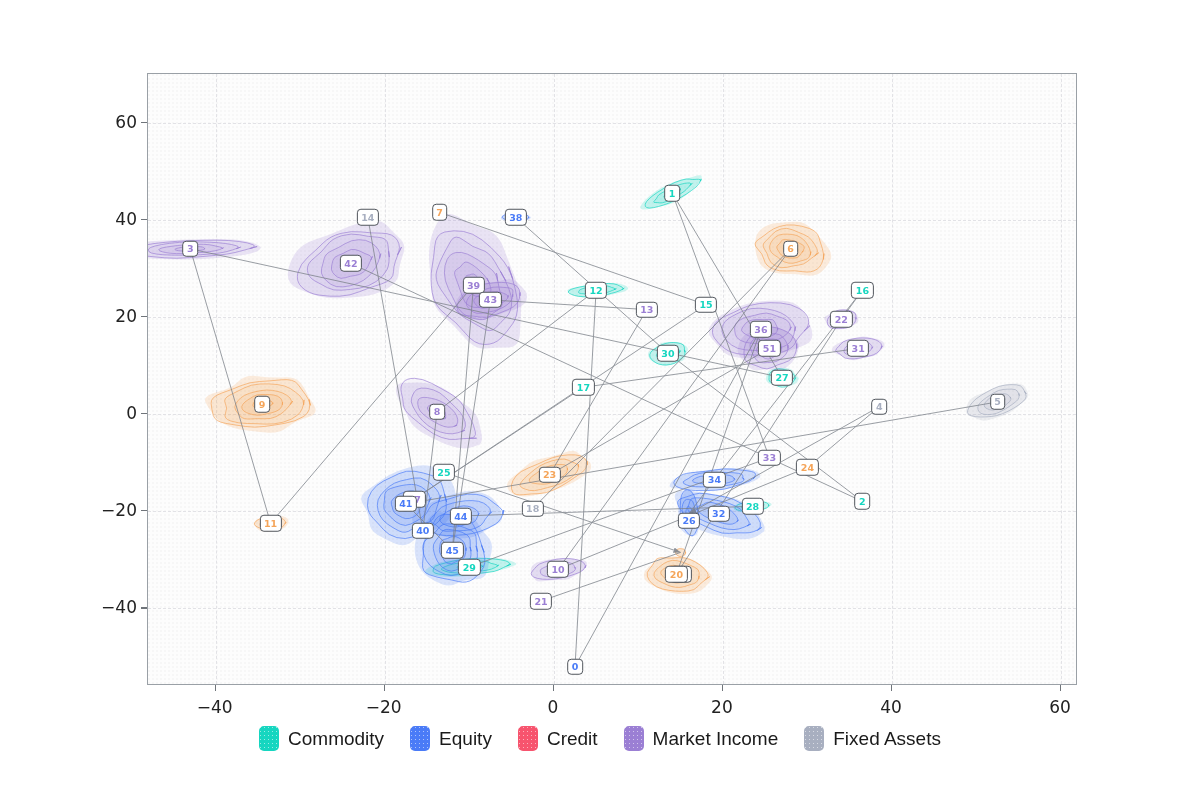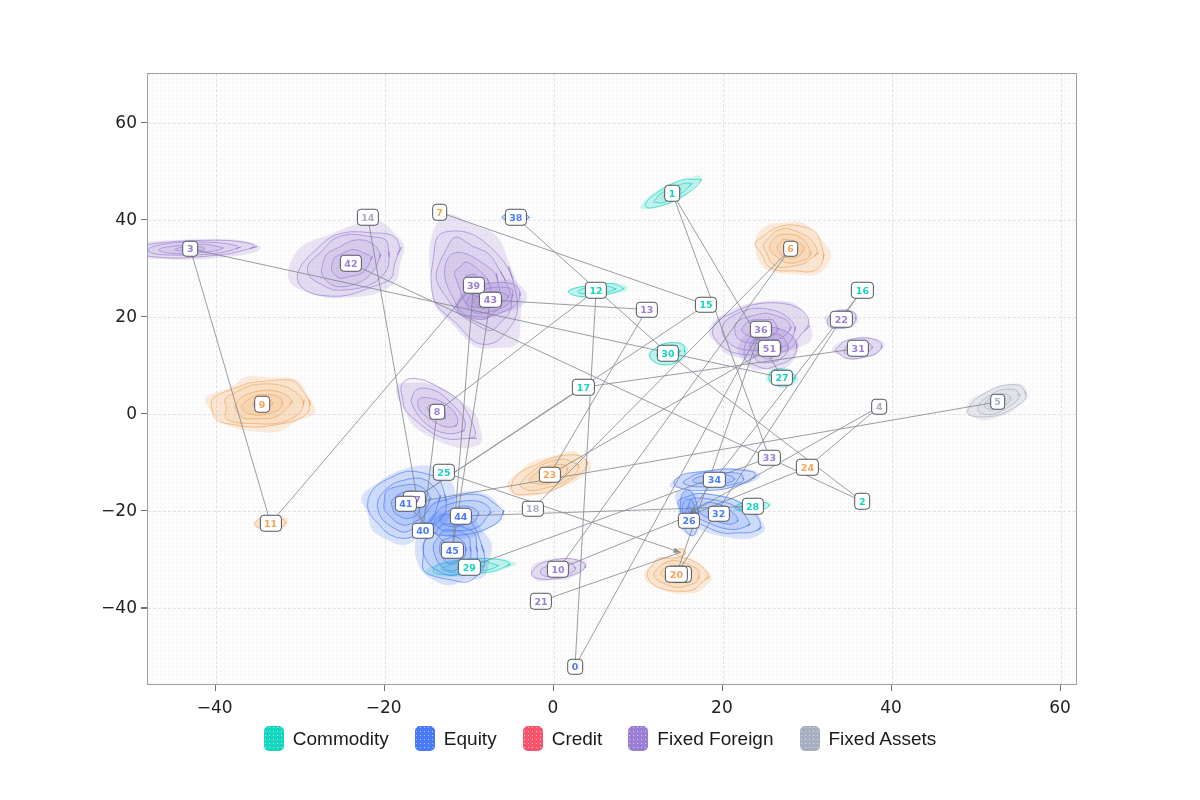--- a/index.html
+++ b/index.html
@@ -572,21 +572,21 @@
       <div class="legend-item">
         <span class="legend-swatch" style="background: radial-gradient(circle at 1.5px 1.5px, rgba(255, 255, 255, 0.55) 0.7px, transparent 1px) 0% 0% / 4px 4px rgb(74, 123, 247);"></span>
         <span class="legend-label">Equity</span>
       </div>
       <div class="legend-item">
         <span class="legend-swatch" style="background: radial-gradient(circle at 1.5px 1.5px, rgba(255, 255, 255, 0.55) 0.7px, transparent 1px) 0% 0% / 4px 4px rgb(247, 84, 110);"></span>
         <span class="legend-label">Credit</span>
       </div>
       <div class="legend-item">
         <span class="legend-swatch" style="background: radial-gradient(circle at 1.5px 1.5px, rgba(255, 255, 255, 0.55) 0.7px, transparent 1px) 0% 0% / 4px 4px rgb(155, 127, 212);"></span>
-        <span class="legend-label">Fixed Foreign</span>
+        <span class="legend-label">Market Income</span>
       </div>
       <div class="legend-item">
         <span class="legend-swatch" style="background: radial-gradient(circle at 1.5px 1.5px, rgba(255, 255, 255, 0.55) 0.7px, transparent 1px) 0% 0% / 4px 4px rgb(168, 175, 192);"></span>
         <span class="legend-label">Fixed Assets</span>
       </div>
     </div>
 
 </div>
 
 </body></html>

